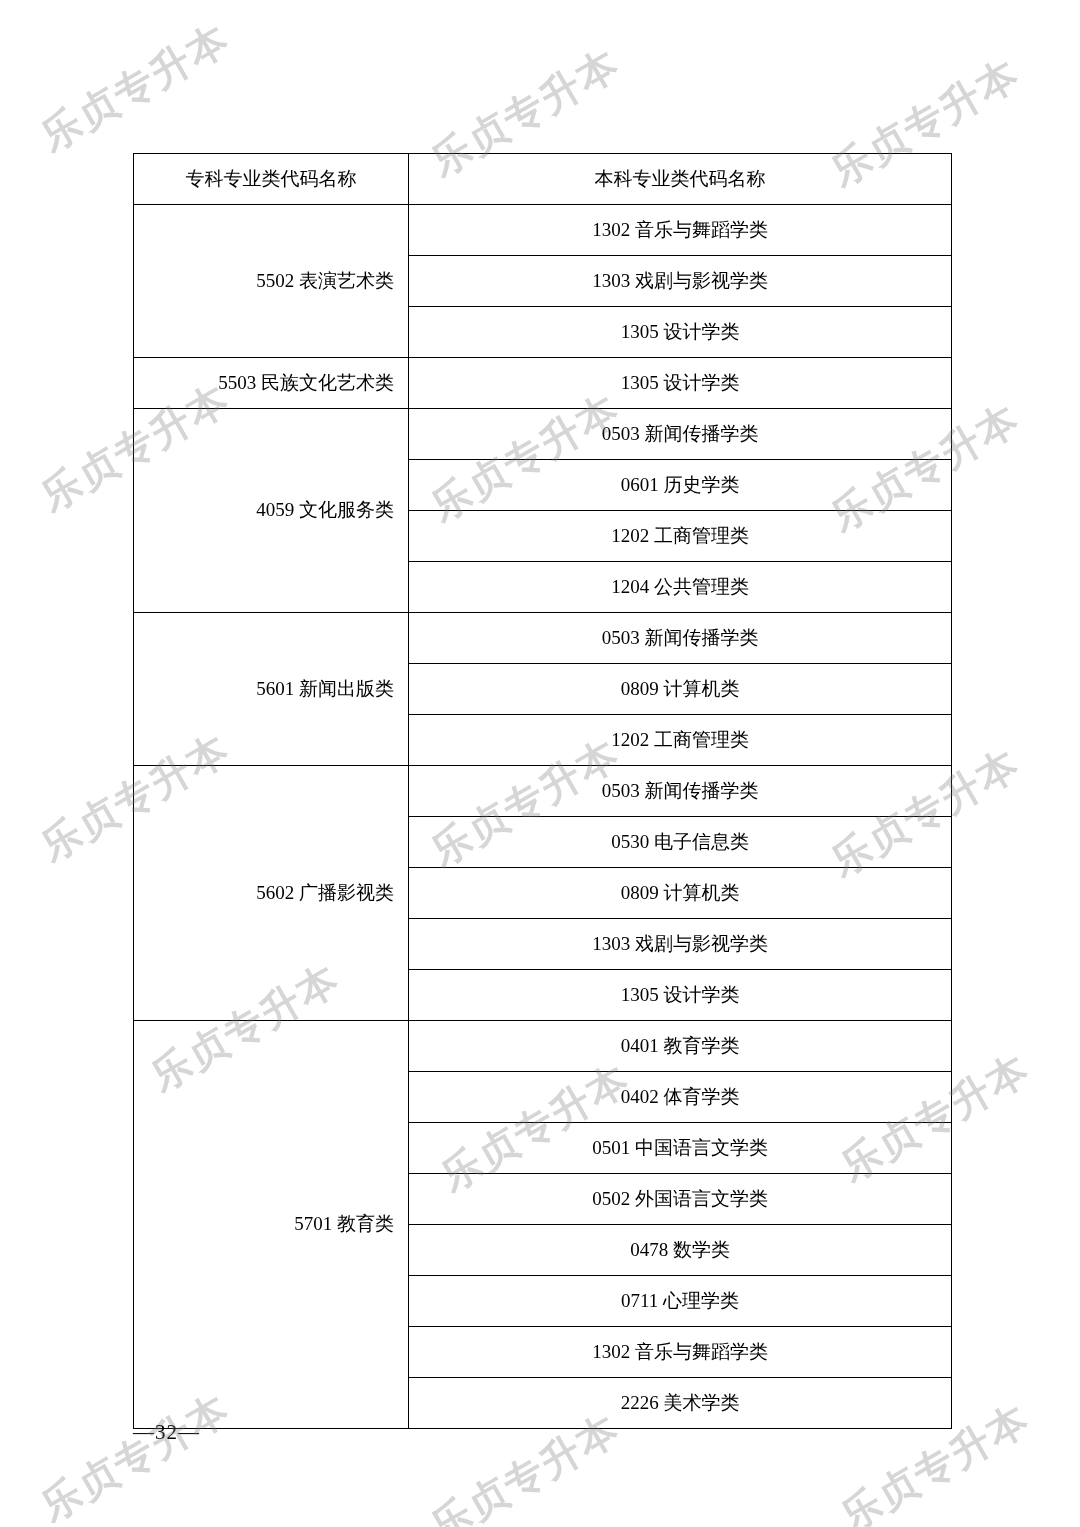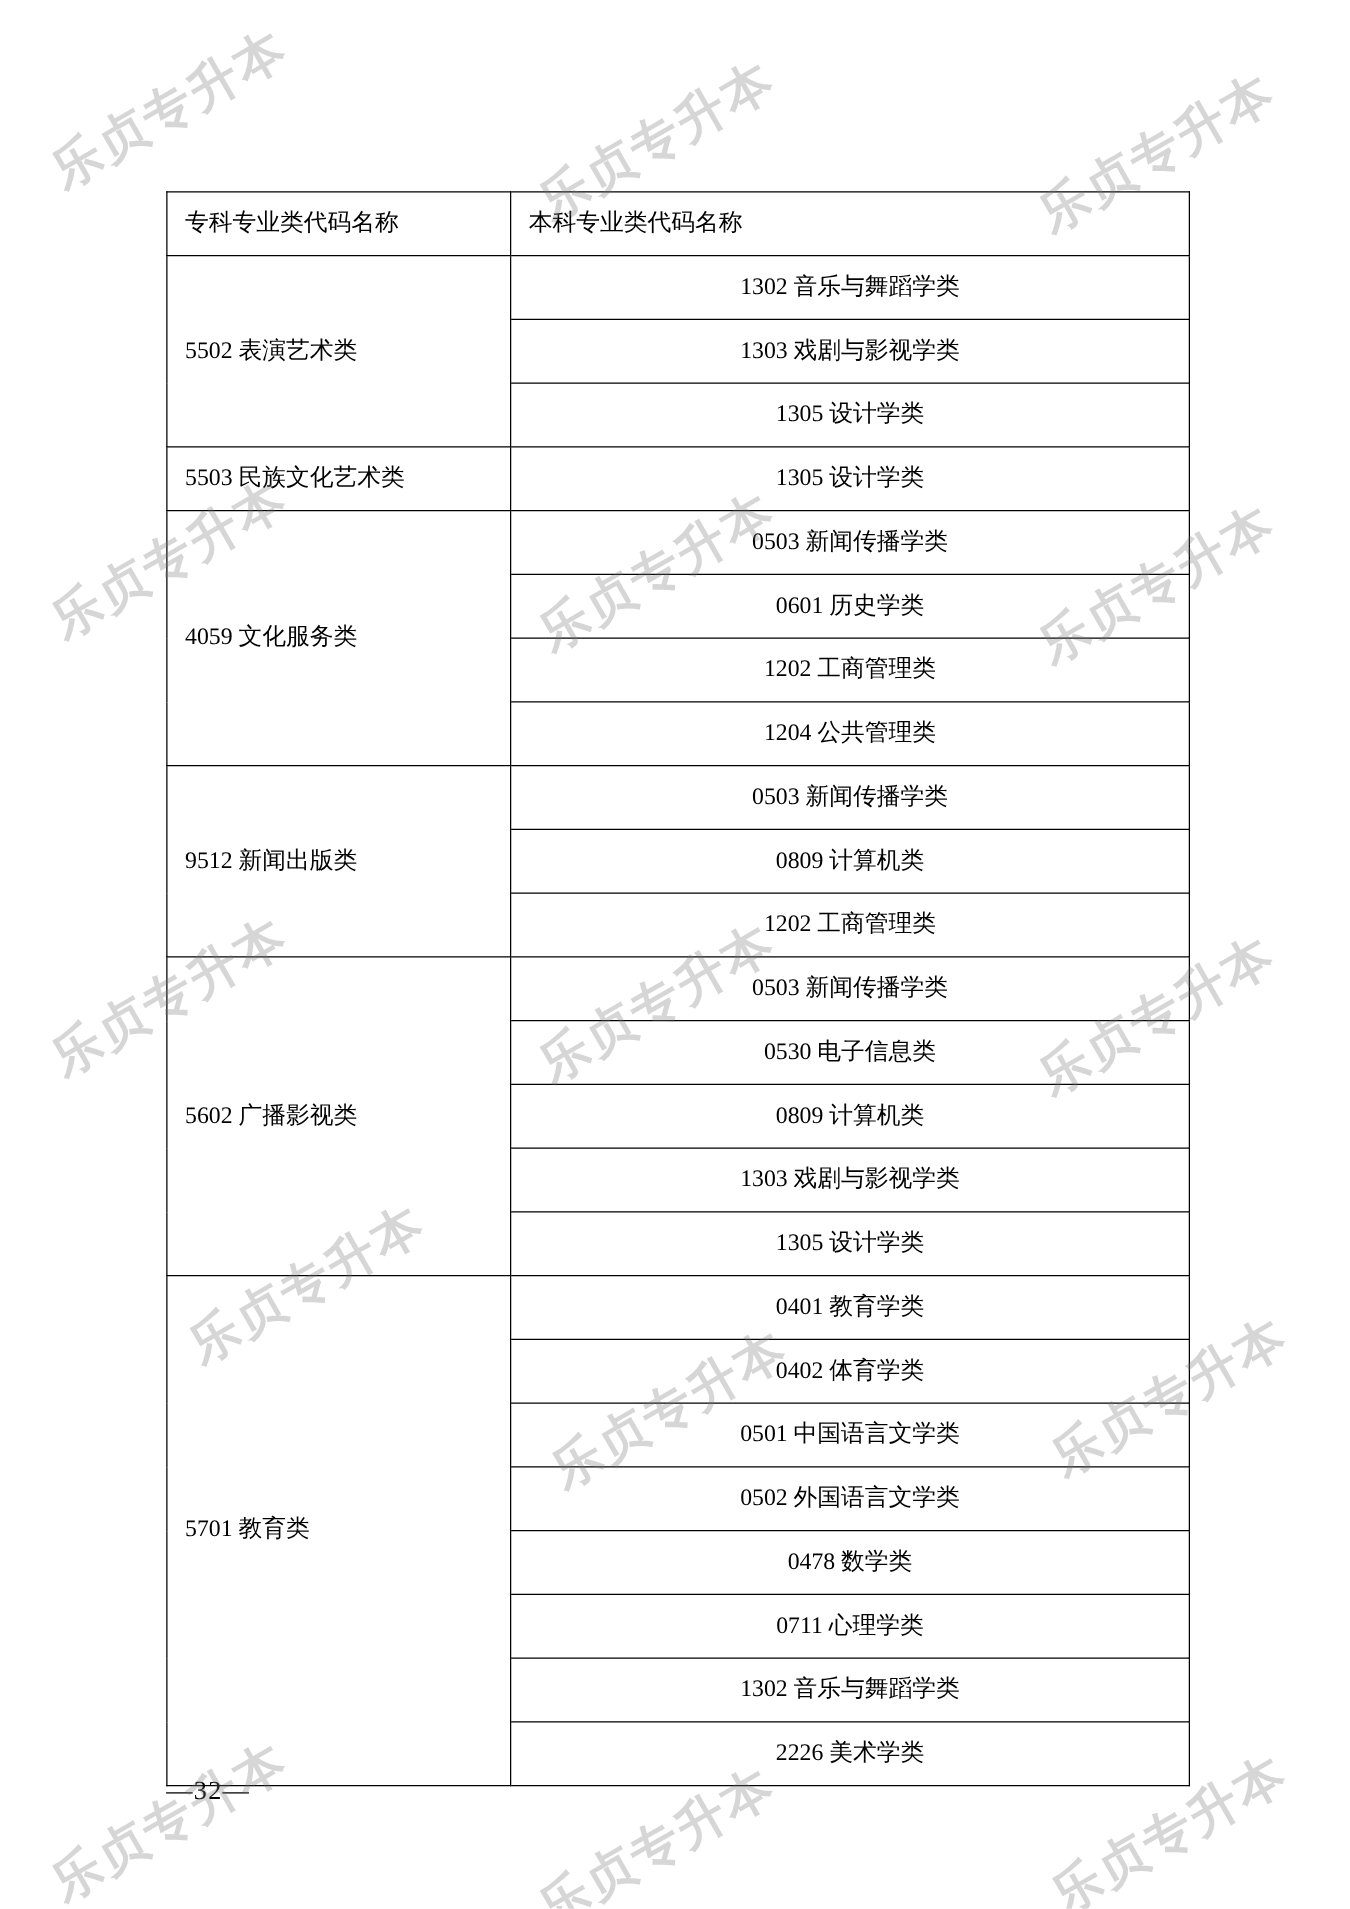--- a/index.html
+++ b/index.html
@@ -56,25 +56,25 @@
   table.major-table td, table.major-table th {
     border: 1px solid #000000;
     font-size: 19px;
     font-weight: normal;
     padding: 0 14px;
     height: 50px;
     vertical-align: middle;
     line-height: 1.3;
   }
   th.head-cell {
-    text-align: left;
+    text-align: center;
     font-size: 19px;
   }
   td.cat-cell {
-    text-align: left;
+    text-align: right;
     vertical-align: middle;
     width: 275px;
   }
   td.sub-cell {
     text-align: center;
   }
   col.c1 { width: 275px; }
   col.c2 { width: 543px; }
 
   .page-number {
@@ -123,21 +123,21 @@
         <tr>
           <td class="sub-cell">0601 历史学类</td>
         </tr>
         <tr>
           <td class="sub-cell">1202 工商管理类</td>
         </tr>
         <tr>
           <td class="sub-cell">1204 公共管理类</td>
         </tr>
         <tr>
-          <td class="cat-cell" rowspan="3">9512 新闻出版类</td>
+          <td class="cat-cell" rowspan="3">5601 新闻出版类</td>
           <td class="sub-cell">0503 新闻传播学类</td>
         </tr>
         <tr>
           <td class="sub-cell">0809 计算机类</td>
         </tr>
         <tr>
           <td class="sub-cell">1202 工商管理类</td>
         </tr>
         <tr>
           <td class="cat-cell" rowspan="5">5602 广播影视类</td>

